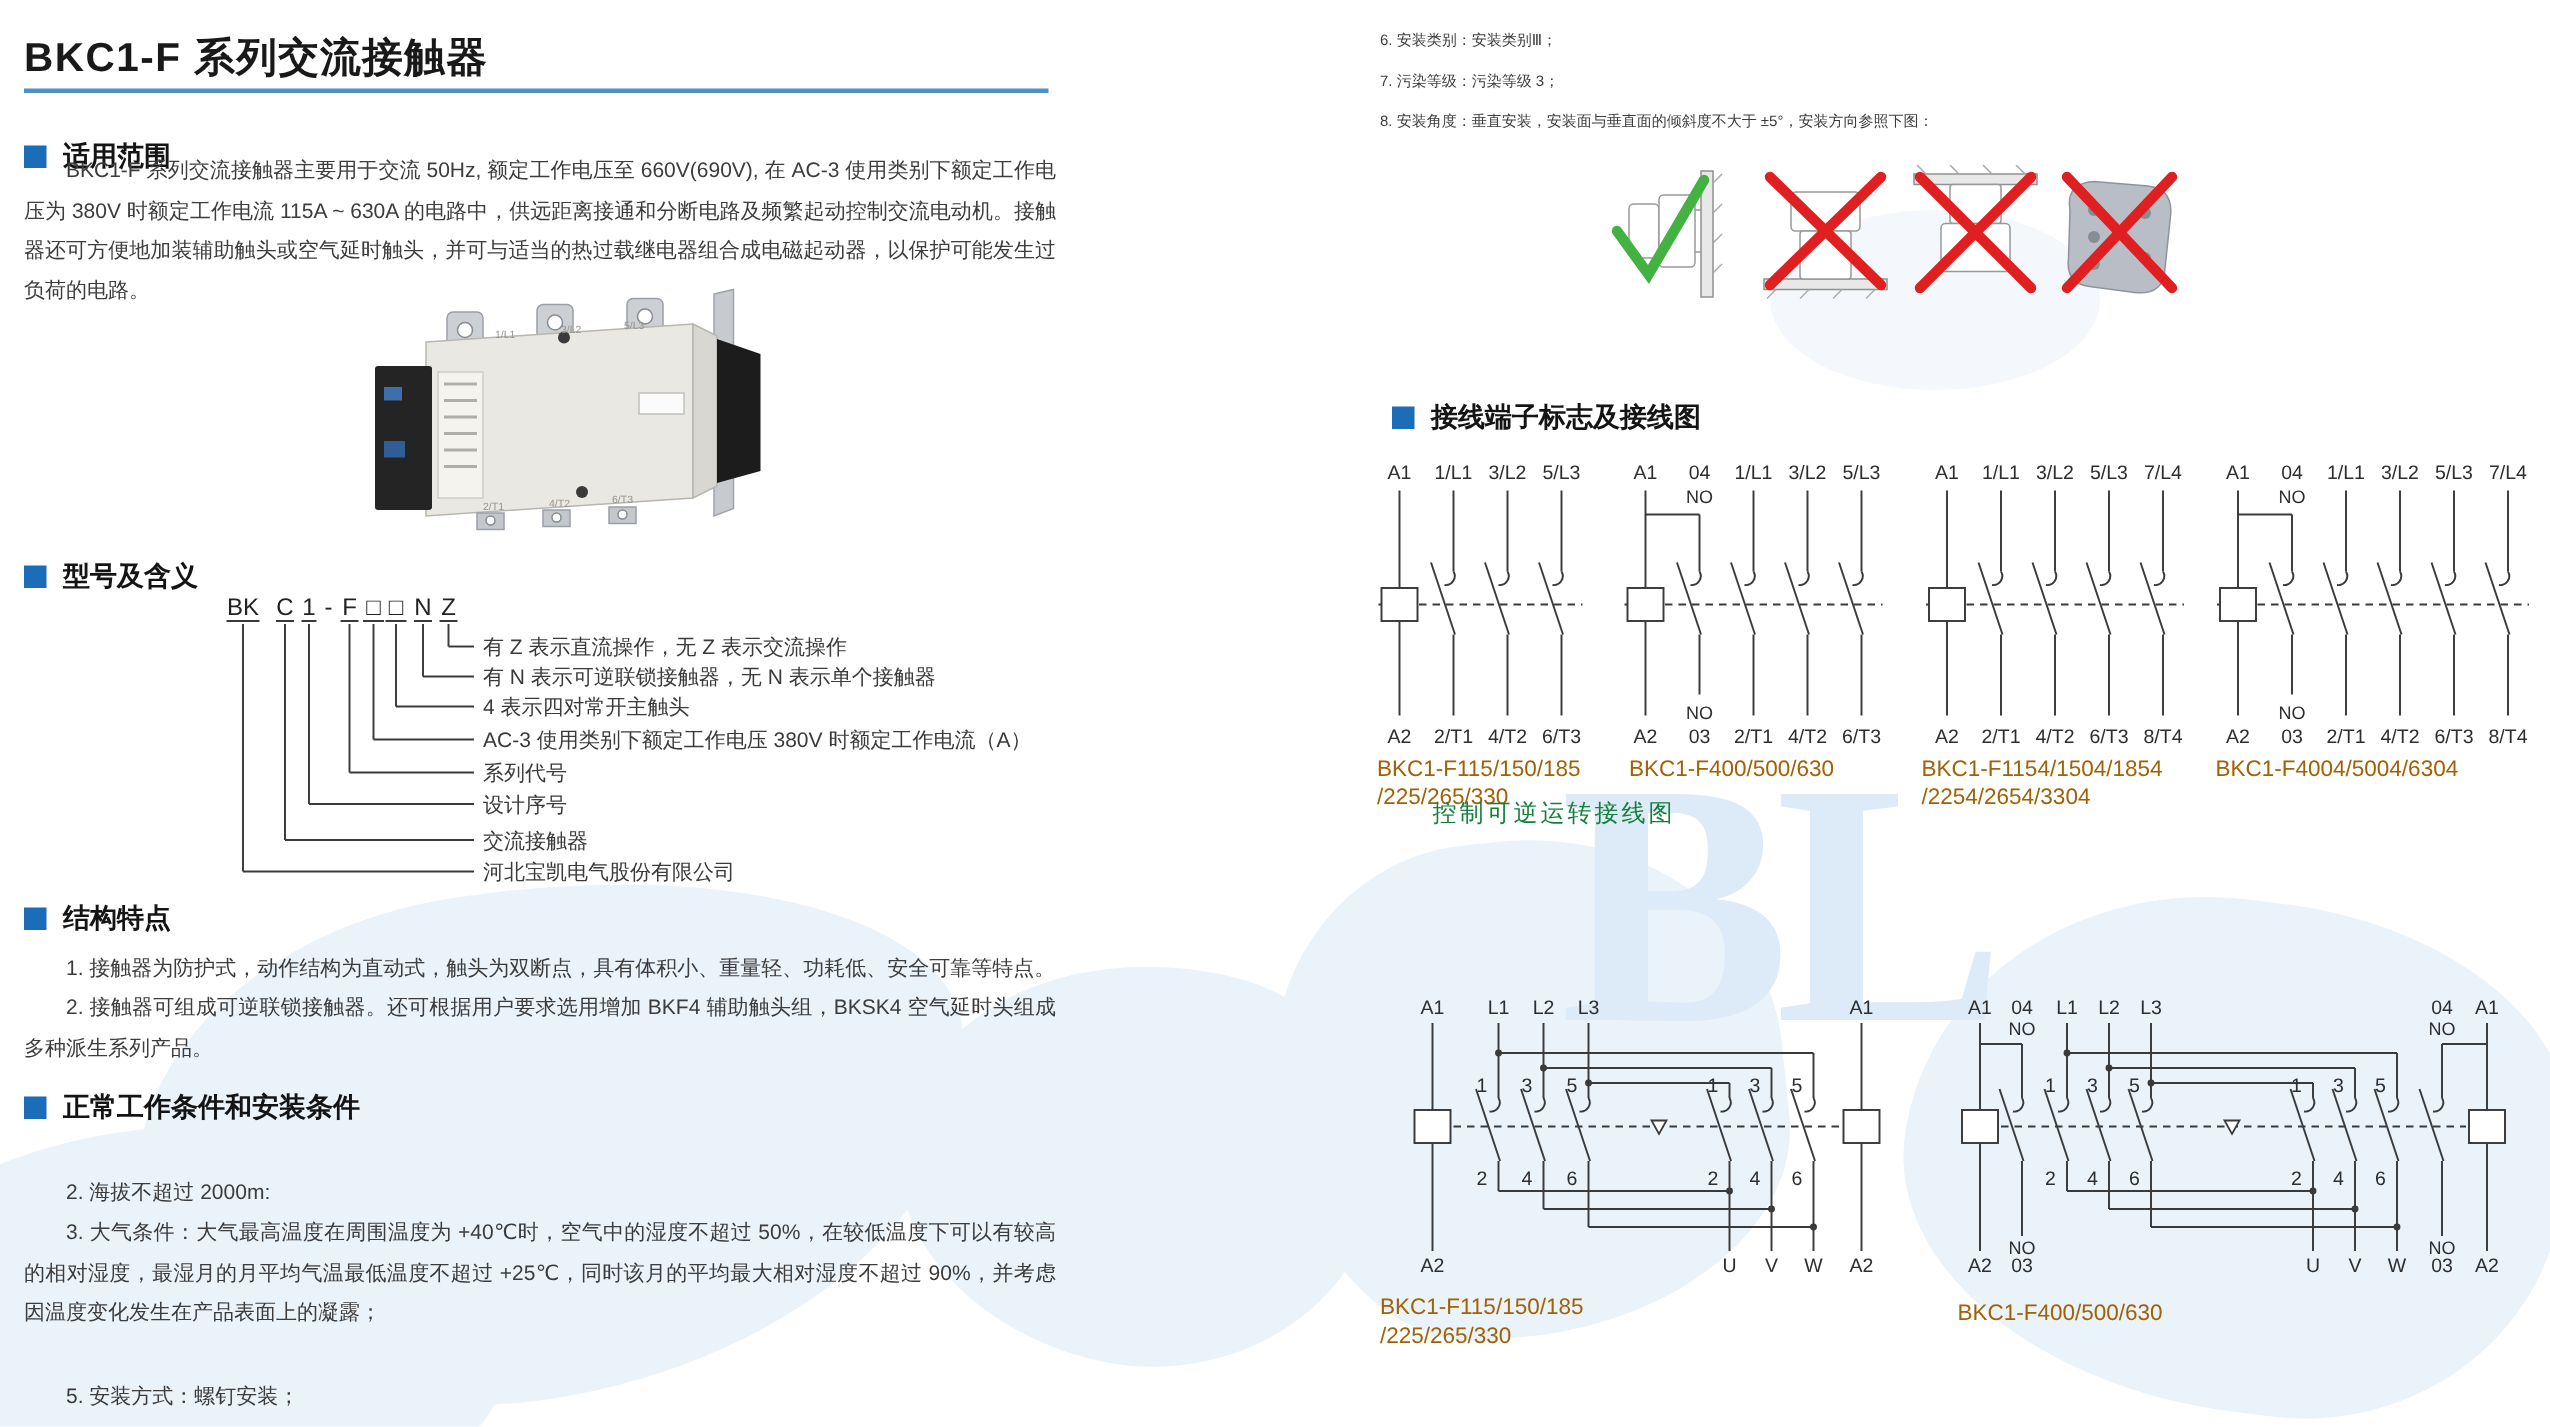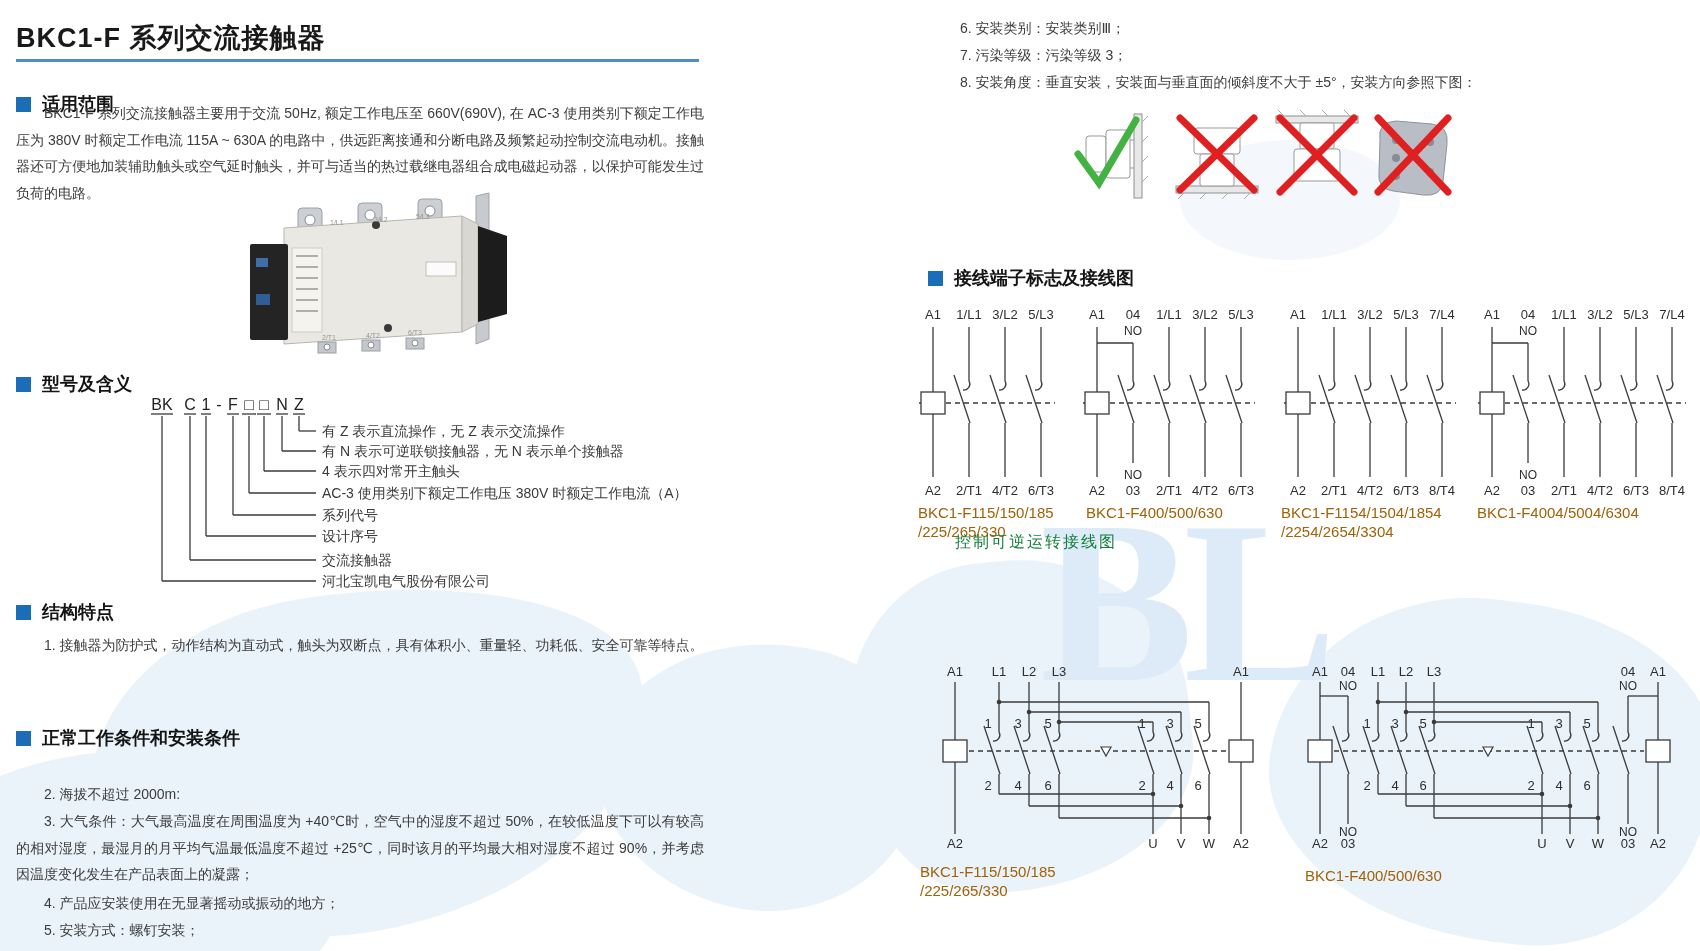--- a/index.html
+++ b/index.html
@@ -11,21 +11,21 @@
               font-family:"Liberation Serif",serif;letter-spacing:-10px}
   .layer{position:absolute;inset:0;z-index:1}
   h1.title{position:absolute;left:16px;top:20px;margin:0;font-size:27px;font-weight:bold;
            color:#191919;letter-spacing:1px}
   .underline{position:absolute;left:16px;top:59px;width:683px;height:3px;background:#4e8fc7}
   .sec-head{position:absolute;display:flex;align-items:center;gap:11px}
   .sq{width:15px;height:15px;background:#1a6db6;flex:0 0 auto}
   .sec-title{font-size:18px;font-weight:bold;color:#141414}
   .para{position:absolute;left:16px;width:688px;font-size:14px;line-height:26.5px;
         color:#3c3c3c;text-align:justify;text-indent:2em}
-  .ritem{position:absolute;left:960px;font-size:14px;color:#3c3c3c;white-space:nowrap}
+  .ritem{position:absolute;left:920px;font-size:10px;color:#3c3c3c;white-space:nowrap}
   .cap{position:absolute;font-family:Liberation Sans, sans-serif;font-size:15px;
        line-height:19px;color:#a16207;white-space:pre-line}
   .rev-title{position:absolute;left:955px;top:532px;font-family:"Liberation Serif","DejaVu Serif",serif;
              font-size:16px;color:#15803d;letter-spacing:2px}
   svg text{font-family:"Liberation Sans","DejaVu Sans",sans-serif}
 </style>
 </head>
 <body>
 
 <div class="blob" style="left:90px;top:590px;width:560px;height:340px;border-radius:42% 58% 55% 45%/50% 40% 60% 50%;transform:rotate(-9deg)"></div>
@@ -137,28 +137,28 @@
       <line x1="24" y1="20" x2="24" y2="185" stroke="#3a3a3a" stroke-width="1.3"></line>
       <line x1="24" y1="185" x2="178" y2="185" stroke="#3a3a3a" stroke-width="1.3"></line>
       <text x="184" y="190" font-size="14" text-anchor="start" fill="#3a3a3a">河北宝凯电气股份有限公司</text>
     </svg>
 
   <div class="sec-head" style="left:16px;top:600px">
     <span class="sq"></span>
     <span class="sec-title">结构特点</span>
   </div>
   <div class="para" style="top:632px">1. 接触器为防护式，动作结构为直动式，触头为双断点，具有体积小、重量轻、功耗低、安全可靠等特点。</div>
+  <div class="para" style="top:658px">2. 接触器可组成可逆联锁接触器。还可根据用户要求选用增加 BKF4 辅助触头组，BKSK4 空气延时头组成多种派生系列产品。</div>
 
   <div class="sec-head" style="left:16px;top:726px">
     <span class="sq"></span>
     <span class="sec-title">正常工作条件和安装条件</span>
   </div>
   <div class="para" style="top:781px">2. 海拔不超过 2000m:</div>
   <div class="para" style="top:808px">3. 大气条件：大气最高温度在周围温度为 +40℃时，空气中的湿度不超过 50%，在较低温度下可以有较高的相对湿度，最湿月的月平均气温最低温度不超过 +25℃，同时该月的平均最大相对湿度不超过 90%，并考虑因温度变化发生在产品表面上的凝露；</div>
-  <div class="para" style="top:890px">4. 产品应安装使用在无显著摇动或振动的地方；</div>
   <div class="para" style="top:917px">5. 安装方式：螺钉安装；</div>
 
   <div class="ritem" style="top:20px">6. 安装类别：安装类别Ⅲ；</div>
   <div class="ritem" style="top:47px">7. 污染等级：污染等级 3；</div>
   <div class="ritem" style="top:74px">8. 安装角度：垂直安装，安装面与垂直面的倾斜度不大于 ±5°，安装方向参照下图：</div>
 
   <svg class="abs" style="left:1072px;top:110px" width="90" height="92" viewBox="0 0 90 92">
     <rect x="62" y="4" width="8" height="84" fill="#e8e8e8" stroke="#909090"></rect>
     <line x1="70" y1="12" x2="76" y2="6" stroke="#aaa"></line>
       <line x1="70" y1="32" x2="76" y2="26" stroke="#aaa"></line>

